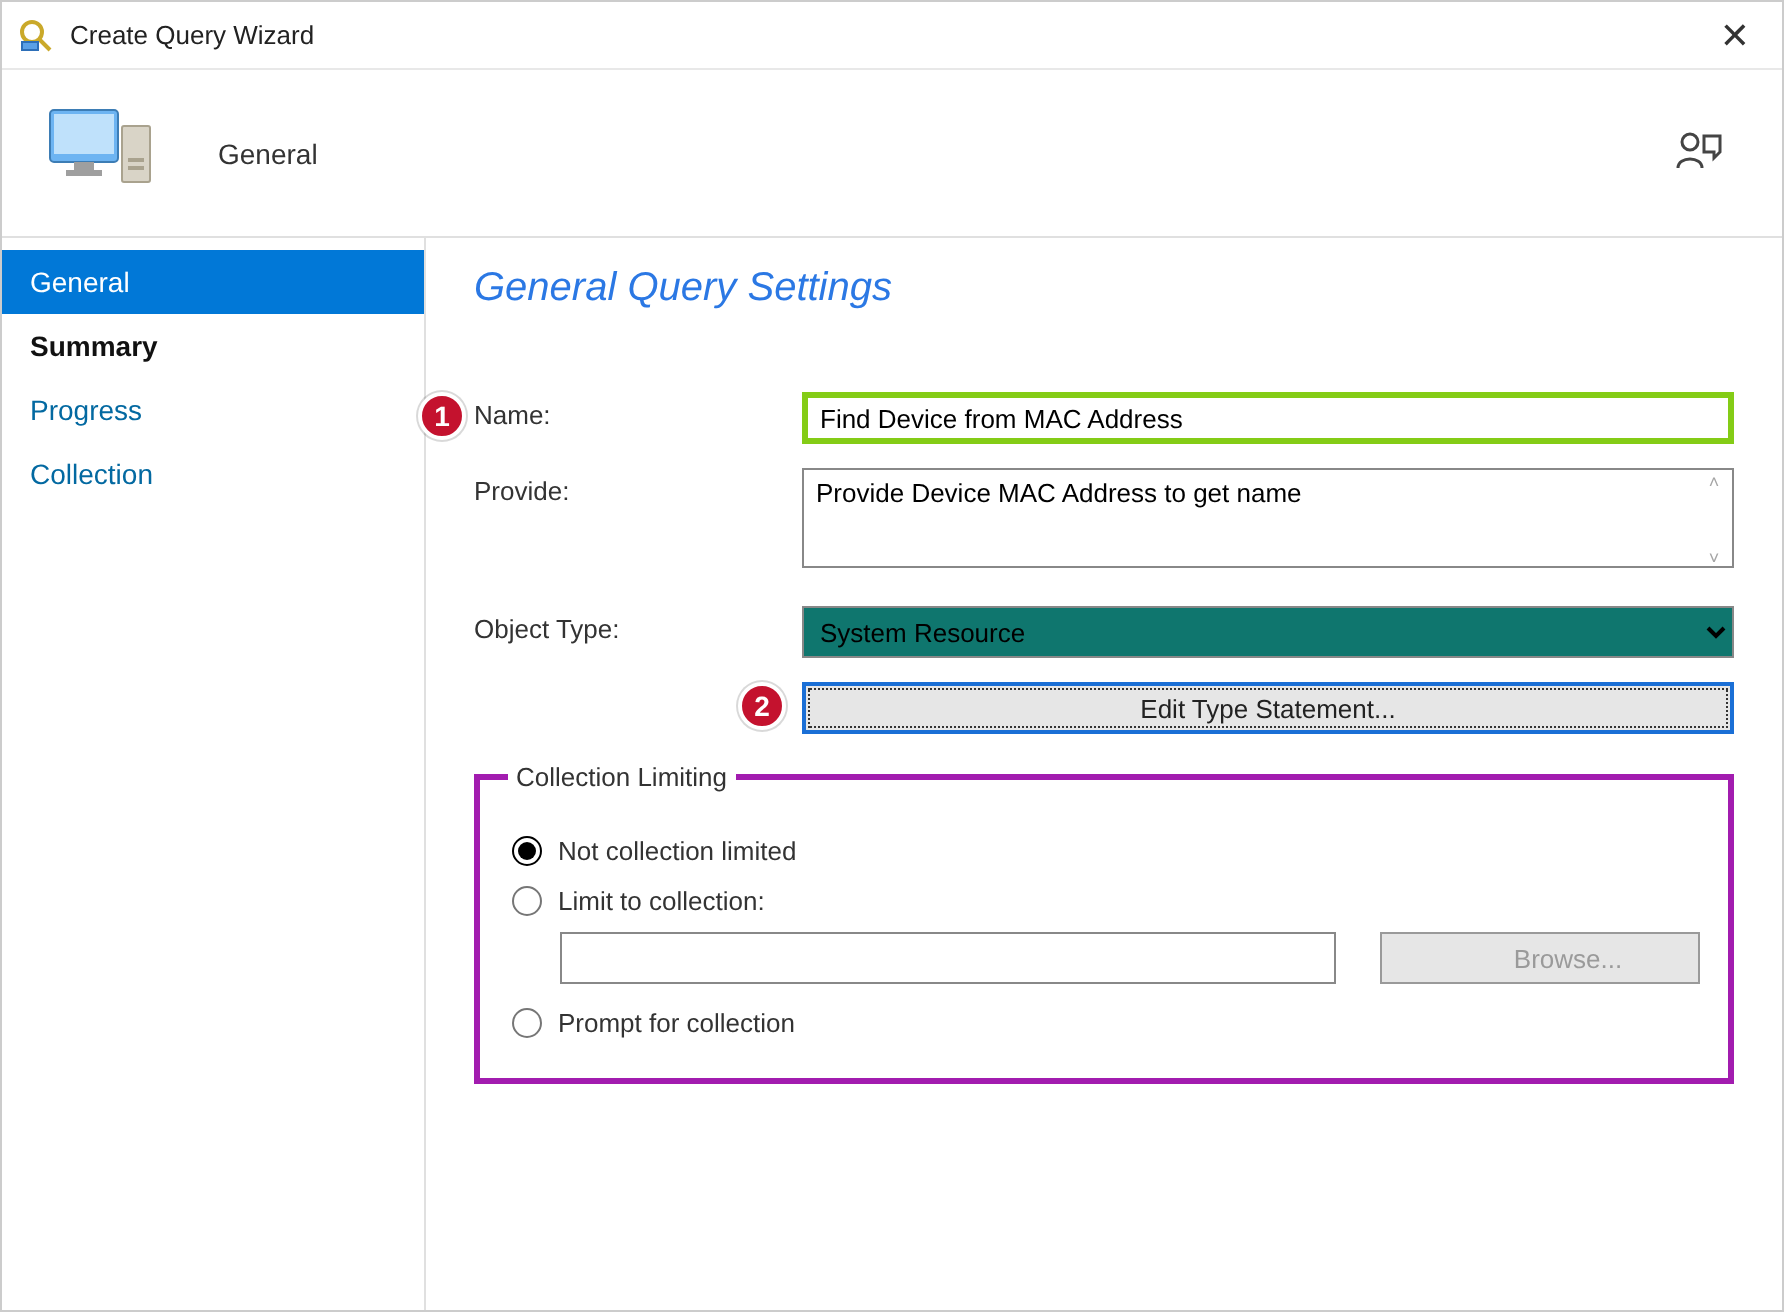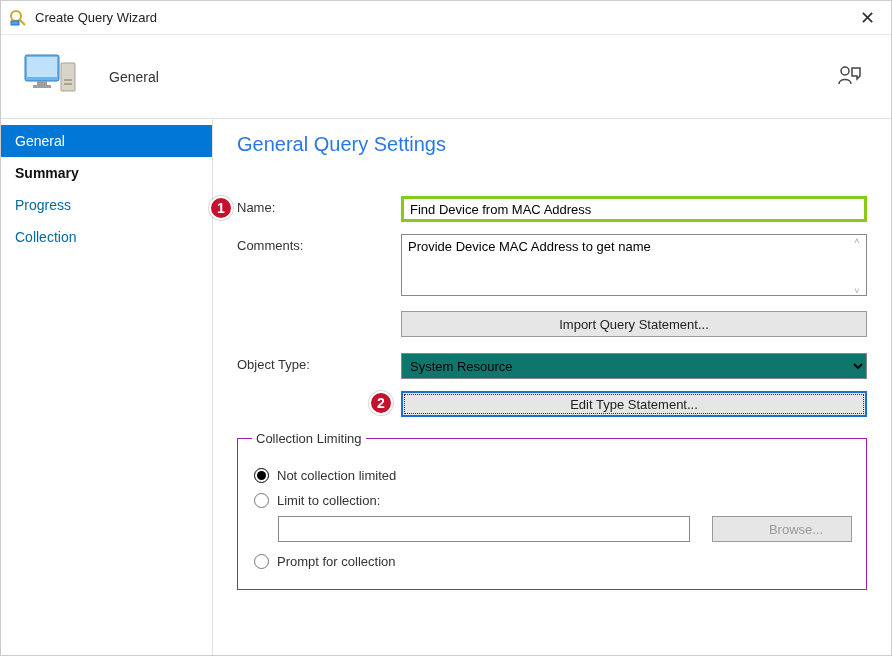--- a/index.html
+++ b/index.html
@@ -44,55 +44,55 @@
       font-size: 14px;
       color: #0369a1;
       cursor: default;
     }
     .nav-item.active {
       background: #0178d7;
       color: #fff;
     }
     .nav-item.strong { color: #111; font-weight:600; }
     .main { flex: 1; padding: 14px 24px 10px 24px; position: relative; }
-    .section-title { color: #2b78e4; font-size: 20px; margin-bottom: 40px; }
+    .section-title { color: #2b78e4; font-size: 20px; margin-bottom: 40px; font-style: italic; }
     .form-row { display: flex; align-items: flex-start; margin-bottom: 12px; position: relative; }
     .form-label { width: 164px; font-size: 13px; color: #333; padding-top: 4px; }
     .form-field { flex: 1; }
     input[type="text"].text-input {
       width: 100%; height: 26px; border: 3px solid #84cc16; padding: 2px 6px; font-size: 13px;
       font-family: inherit; background:#fff; color:#000;
     }
     .textarea-wrap { position: relative; }
     textarea.comments {
-      width: 100%; height: 62px; border: 1px solid #888; padding: 4px 20px 4px 6px; font-size: 13px;
+      width: 100%; height: 50px; border: 1px solid #888; padding: 4px 20px 4px 6px; font-size: 13px;
       font-family: inherit; resize: none; overflow: hidden; color:#000;
     }
     .ta-scroll { position: absolute; right: 3px; top: 3px; bottom: 3px; width: 14px; display:flex; flex-direction:column; justify-content:space-between; }
     .ta-scroll span { font-size: 9px; color: #a5a5a5; text-align:center; line-height:1;}
     .btn {
       height: 26px; border: 1px solid #9a9a9a; background: #e6e6e6; font-size: 13px;
       font-family: inherit; cursor: default; padding: 0 12px; color:#222;
     }
     .btn.full { width: 100%; }
     .btn.focused { border: 2px solid #1a6fd6; outline: 1px dotted #333; outline-offset: -4px; }
     .btn:disabled { color: #9a9a9a; background:#e6e6e6; }
     select.object-type {
       width: 100%; height: 26px; border: 1px solid #888; background: #0f766e; font-size: 13px; padding: 2px 4px;
       font-family: inherit;
     }
     fieldset.collection {
-      border: 1px solid #a21caf; padding: 12px 14px 14px 14px; margin-top: 14px;
+      border: 3px solid #a21caf; padding: 12px 14px 14px 14px; margin-top: 14px;
     }
     fieldset.collection legend { font-size: 13px; color: #333; padding: 0 4px; }
     .radio-row { display:flex; align-items:center; margin: 10px 0 6px 2px; }
     .radio-row input[type="radio"] { width:15px; height:15px; margin-right: 8px; accent-color:#000; }
     .sub-row { display:flex; align-items:center; margin: 8px 0 12px 26px; gap: 22px; }
     .sub-row input[type="text"] { flex:1; height:26px; border:1px solid #888; padding:2px 6px; }
-    .sub-row .btn { width: 140px; padding-left: 40px; }
+    .sub-row .btn { width: 160px; padding-left: 40px; }
     .callout {
       position: absolute;
       width: 24px; height: 24px; border-radius: 50%;
       background: #c4122e; color: #fff; font-weight: bold; font-size: 14px;
       display:flex; align-items:center; justify-content:center;
       border: 2px solid #fff; box-shadow: 0 0 0 1px rgba(0,0,0,0.15);
       z-index: 10;
     }
   </style>
 </head>
@@ -146,36 +146,30 @@
 
     <div class="form-row">
       <span class="callout" style="left:-28px; top:0;">1</span>
       <div class="form-label">Name:</div>
       <div class="form-field">
         <input type="text" class="text-input" value="Find Device from MAC Address" style="">
       </div>
     </div>
 
     <div class="form-row">
-      <div class="form-label">Comments:</div>
+      <div class="form-label">Provide:</div>
       <div class="form-field textarea-wrap">
         <textarea class="comments" style="">Provide Device MAC Address to get name</textarea>
         <div class="ta-scroll">
           <span>˄</span>
           <span>˅</span>
         </div>
       </div>
     </div>
 
-    <div class="form-row">
-      <div class="form-label"></div>
-      <div class="form-field">
-        <button class="btn full">Import Query Statement...</button>
-      </div>
-    </div>
 
     <div class="form-row" style="margin-top:16px;">
       <div class="form-label">Object Type:</div>
       <div class="form-field">
         <select class="object-type">
           <option>System Resource</option>
         </select>
       </div>
     </div>
 

